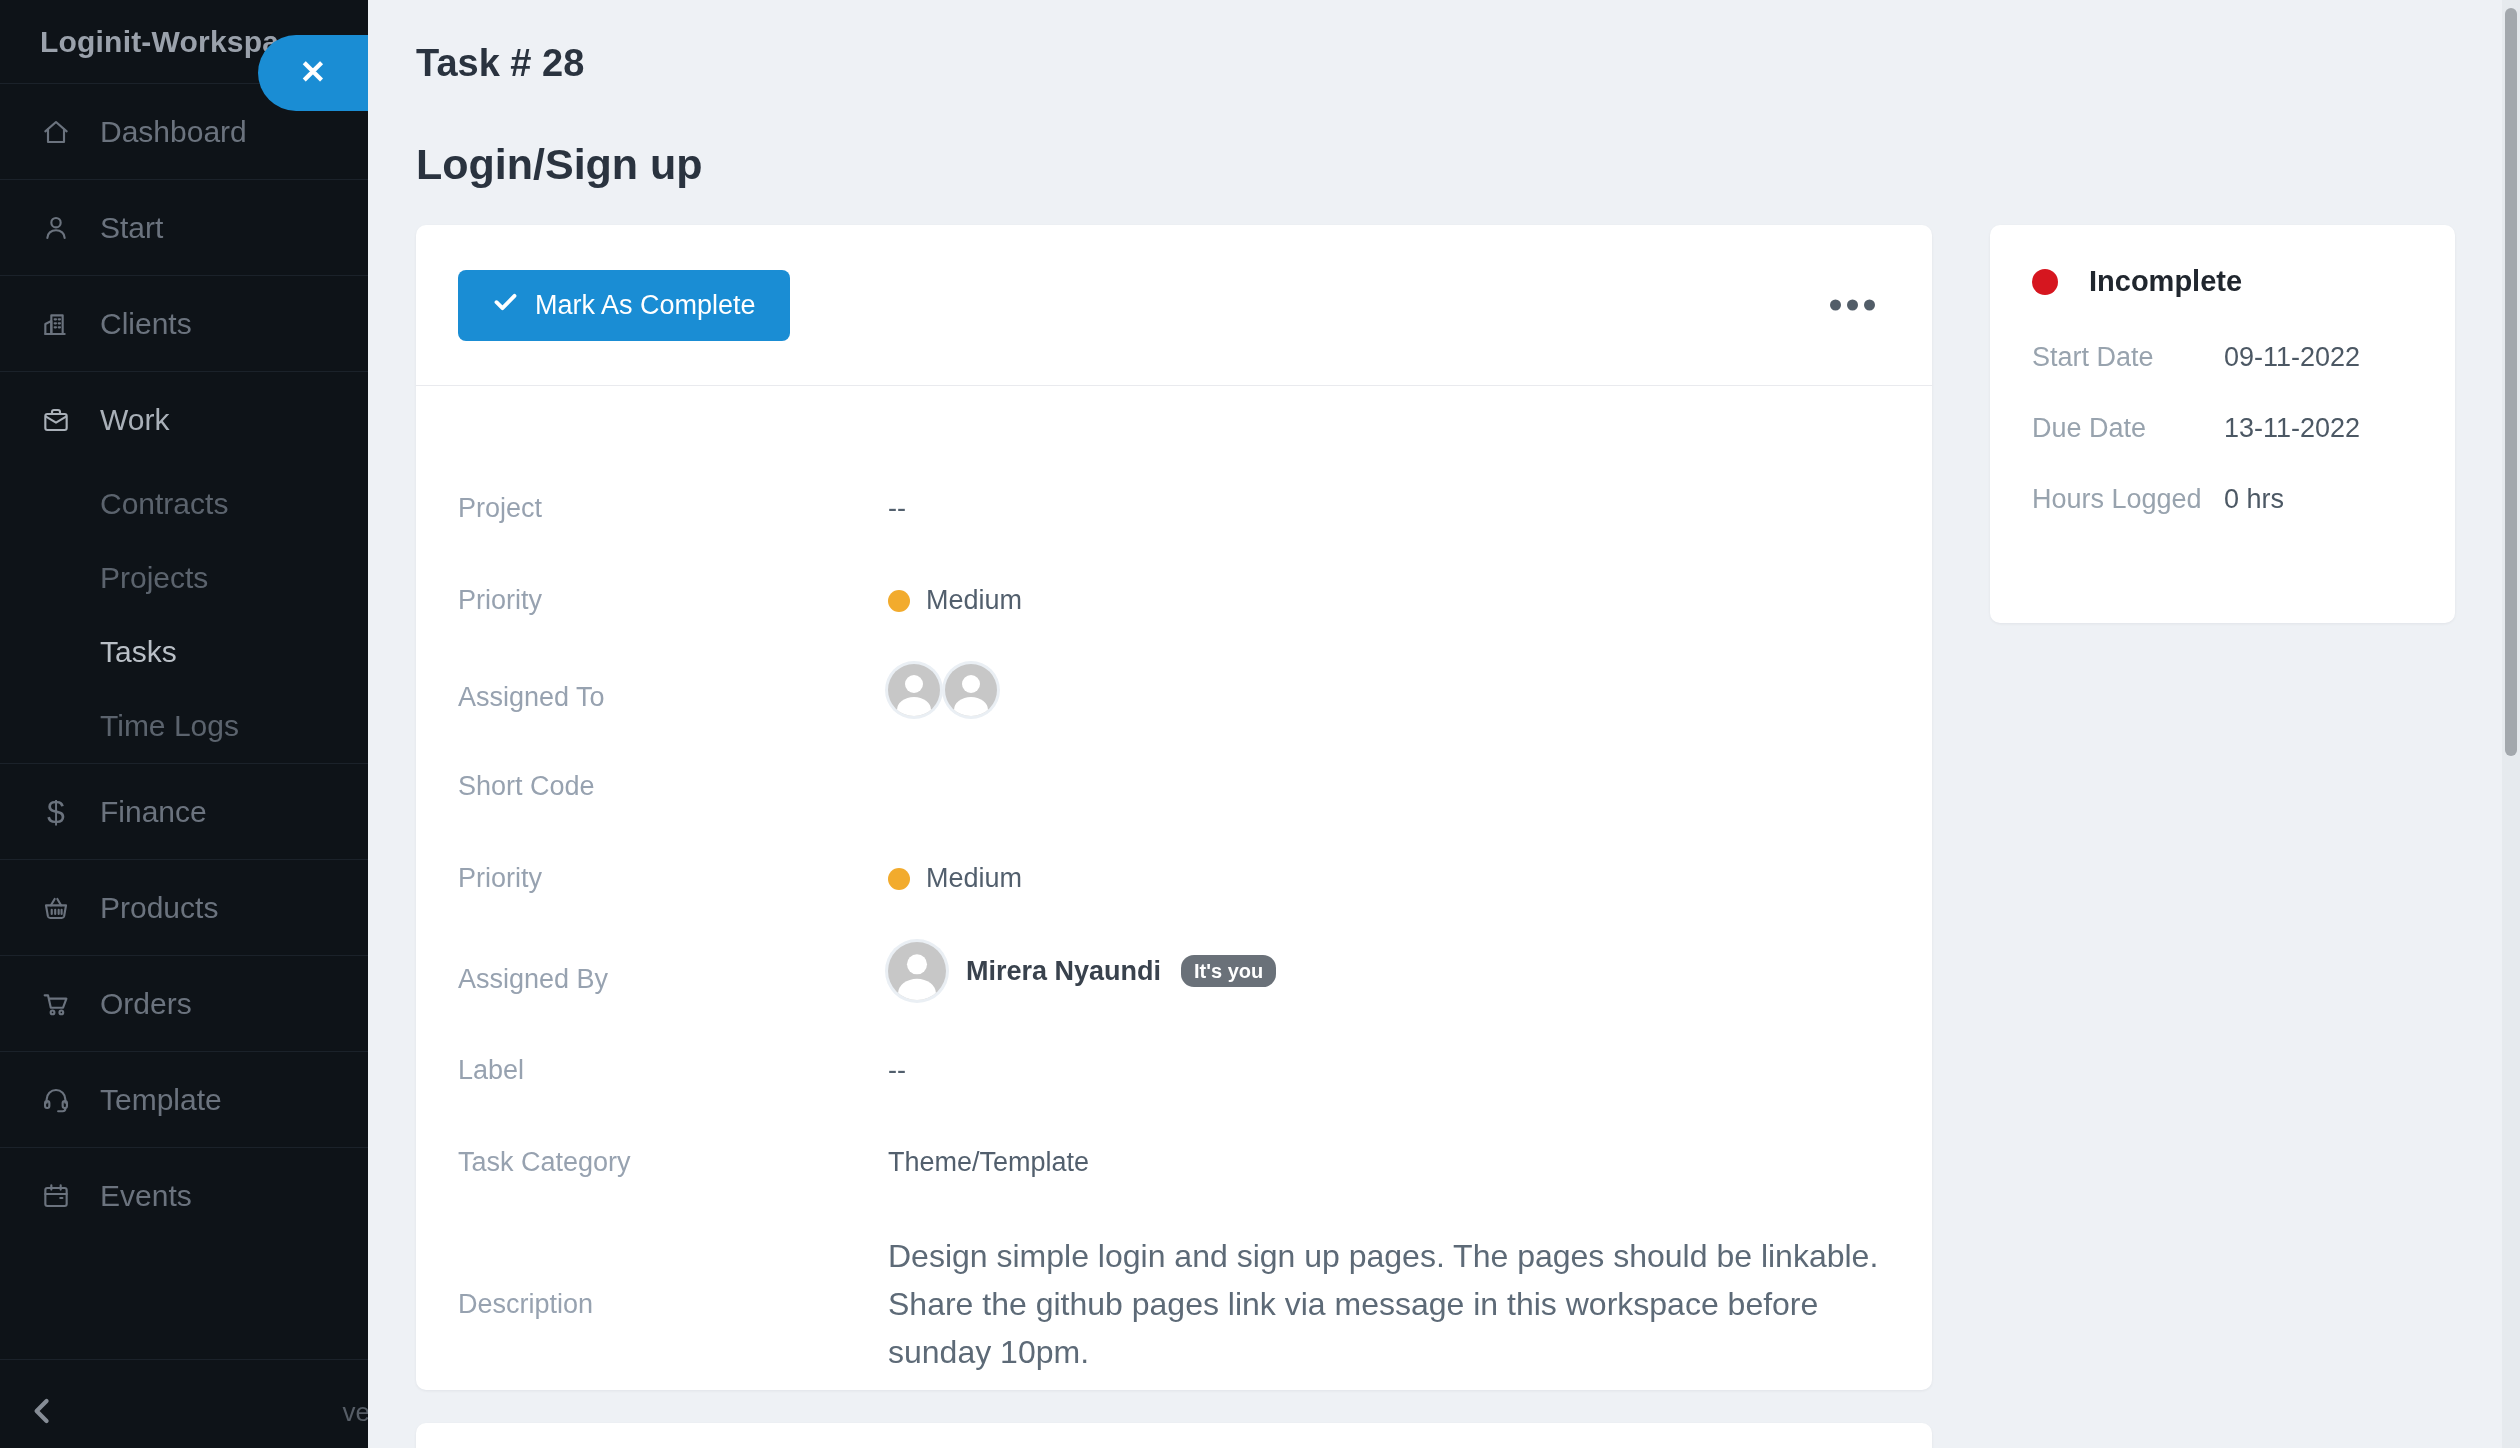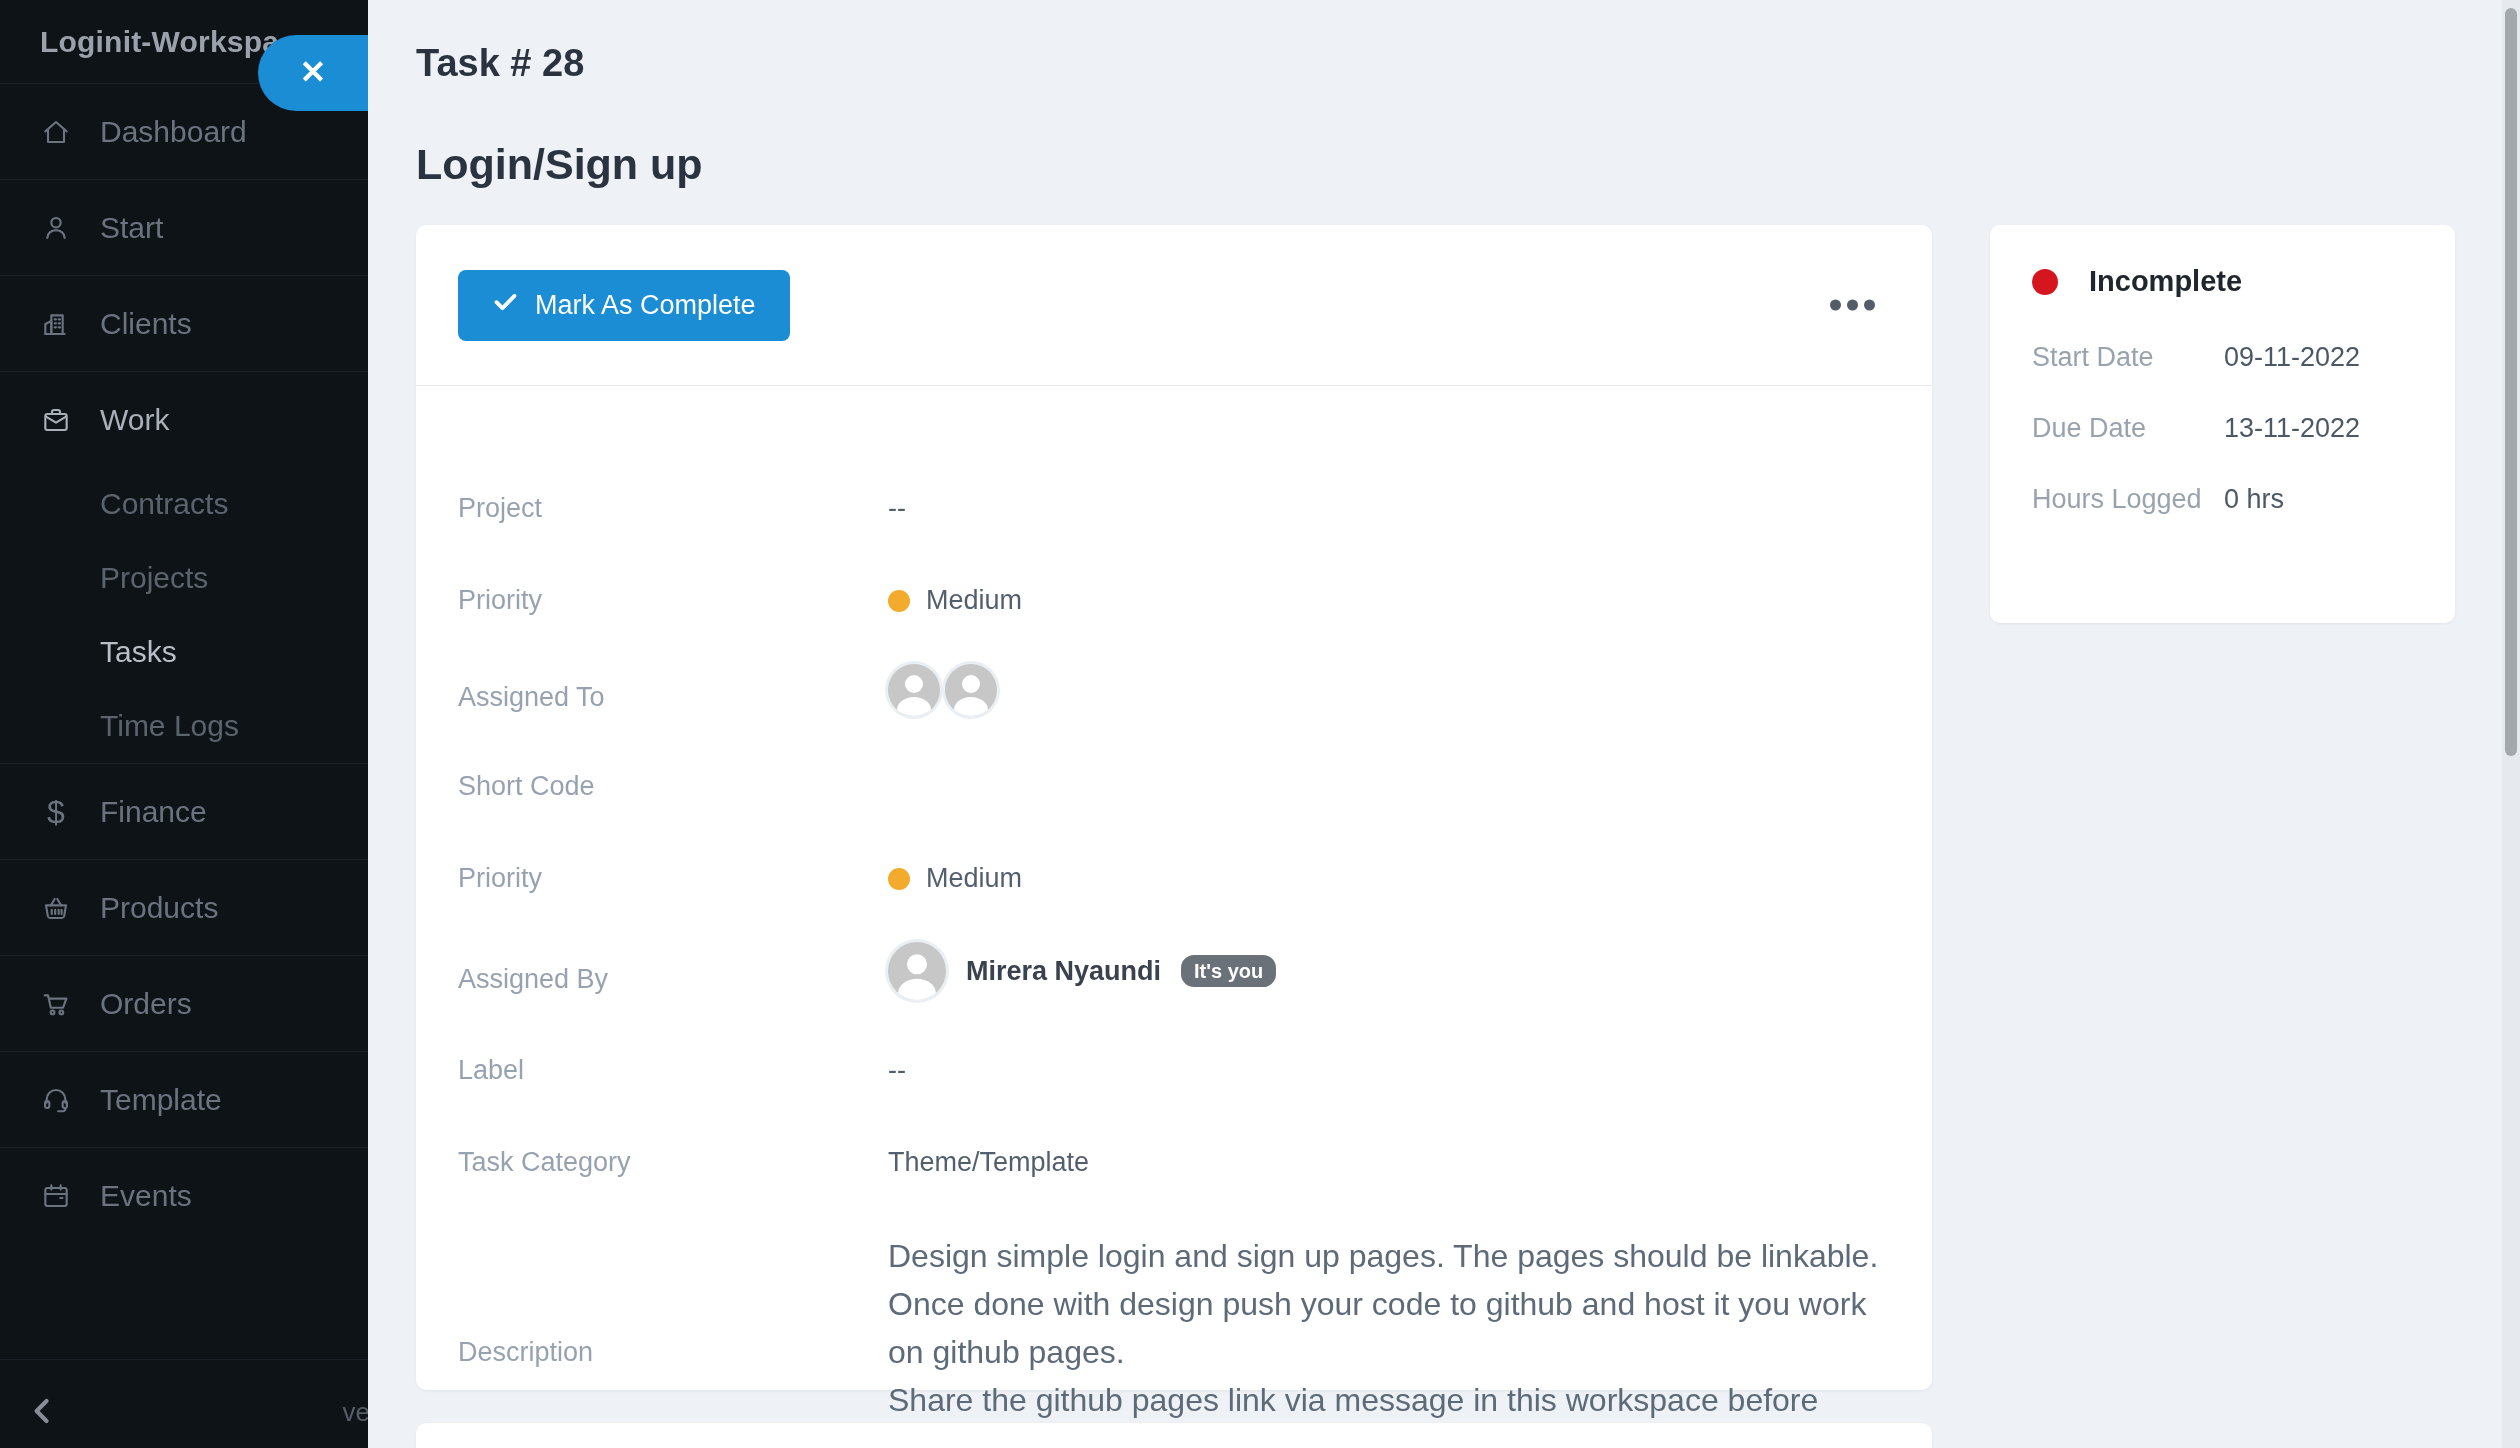--- a/index.html
+++ b/index.html
@@ -348,21 +348,20 @@
 
       <div class="drow">
         <div class="drow-label">Task Category</div>
         <div class="drow-value">Theme/Template</div>
       </div>
 
       <div class="drow">
         <div class="drow-label">Description</div>
         <div class="drow-value desc">
           <p>Design simple login and sign up pages. The pages should be linkable.</p>
-          <p>Once done with design push your code to github and host it you work on github pages.</p>
           <p>Share the github pages link via message in this workspace before sunday 10pm.</p>
         </div>
       </div>
 
     </div>
   </section>
 
   <section class="card status-card">
     <div class="status-row">
       <span class="dot dot-red" style="width:26px;height:26px;margin-right:0;"></span>

